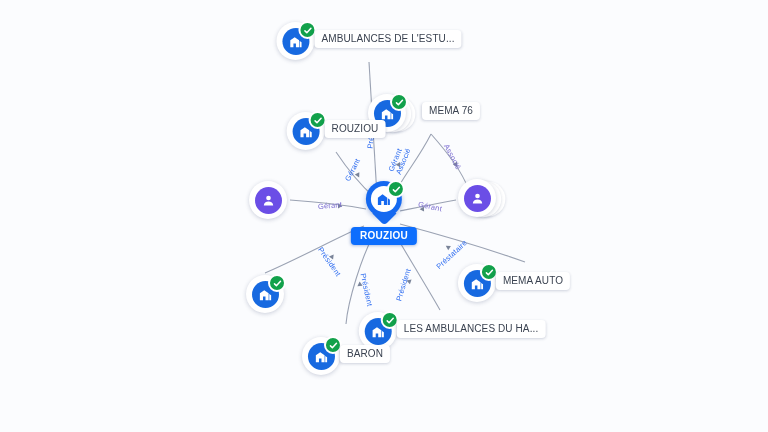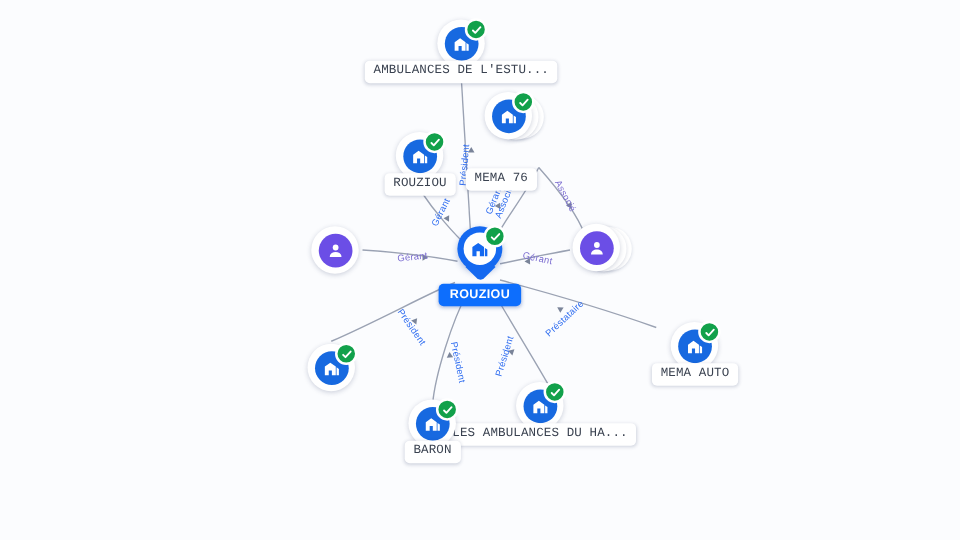--- a/index.html
+++ b/index.html
@@ -24,23 +24,22 @@
     position: absolute;
     inset: 0;
     width: 768px;
     height: 432px;
   }
   
   .node {
     position: absolute;
     transform: translate(-50%, -50%);
     display: flex;
-    flex-direction: column;
-    align-items: center;
-    font-family: Liberation Mono, monospace;
+    flex-direction: row;
+    align-items: center;
   }
   .node-icon-wrap {
     position: relative;
     width: 38px;
     height: 38px;
   }
   
   .stack::before,
   .stack::after {
     content: "";
@@ -256,21 +255,21 @@
             </div>
           </div>
           <span class="badge">
             <svg width="9" height="9" viewBox="0 0 24 24" fill="none" stroke="#ffffff" stroke-width="4" stroke-linecap="round" stroke-linejoin="round">
               <path d="M4 13l5 5L20 6"></path>
             </svg>
           </span>
         </div>
         <div class="node-label">AMBULANCES DE L'ESTU...</div>
       </div>
-      <div class="node" style="left: 407px; top: 113px; gap: 28px;">
+      <div class="node" style="left: 424px; top: 113px; gap: 28px;">
         <div class="node-icon-wrap stack">
           <div class="node-circle">
             <div class="node-inner company">
               <svg width="15" height="15" viewBox="0 0 24 24" fill="#ffffff">
                 <path d="M3 21V10l7-5 7 5v11h-5v-6H8v6H3zM18 21V11l3 2v8h-3z"></path>
               </svg>
             </div>
           </div>
           <span class="badge">
             <svg width="9" height="9" viewBox="0 0 24 24" fill="none" stroke="#ffffff" stroke-width="4" stroke-linecap="round" stroke-linejoin="round">
@@ -314,21 +313,21 @@
           <div class="node-circle">
             <div class="node-inner person">
               <svg width="15" height="15" viewBox="0 0 24 24" fill="#ffffff">
                 <circle cx="12" cy="8" r="3.7"></circle>
                 <path d="M4.5 20c0-4.1 3.4-6.4 7.5-6.4s7.5 2.3 7.5 6.4z"></path>
               </svg>
             </div>
           </div>
         </div>
       </div>
-      <div class="node" style="left: 556px; top: 283px;">
+      <div class="node" style="left: 514px; top: 283px;">
         <div class="node-icon-wrap">
           <div class="node-circle">
             <div class="node-inner company">
               <svg width="15" height="15" viewBox="0 0 24 24" fill="#ffffff">
                 <path d="M3 21V10l7-5 7 5v11h-5v-6H8v6H3zM18 21V11l3 2v8h-3z"></path>
               </svg>
             </div>
           </div>
           <span class="badge">
             <svg width="9" height="9" viewBox="0 0 24 24" fill="none" stroke="#ffffff" stroke-width="4" stroke-linecap="round" stroke-linejoin="round">
@@ -347,38 +346,38 @@
               </svg>
             </div>
           </div>
           <span class="badge">
             <svg width="9" height="9" viewBox="0 0 24 24" fill="none" stroke="#ffffff" stroke-width="4" stroke-linecap="round" stroke-linejoin="round">
               <path d="M4 13l5 5L20 6"></path>
             </svg>
           </span>
         </div>
       </div>
-      <div class="node" style="left: 432px; top: 331px;">
+      <div class="node" style="left: 452px; top: 331px;">
         <div class="node-icon-wrap">
           <div class="node-circle">
             <div class="node-inner company">
               <svg width="15" height="15" viewBox="0 0 24 24" fill="#ffffff">
                 <path d="M3 21V10l7-5 7 5v11h-5v-6H8v6H3zM18 21V11l3 2v8h-3z"></path>
               </svg>
             </div>
           </div>
           <span class="badge">
             <svg width="9" height="9" viewBox="0 0 24 24" fill="none" stroke="#ffffff" stroke-width="4" stroke-linecap="round" stroke-linejoin="round">
               <path d="M4 13l5 5L20 6"></path>
             </svg>
           </span>
         </div>
         <div class="node-label">LES AMBULANCES DU HA...</div>
       </div>
-      <div class="node" style="left: 346px; top: 345px;">
+      <div class="node" style="left: 346px; top: 356px;">
         <div class="node-icon-wrap">
           <div class="node-circle">
             <div class="node-inner company">
               <svg width="15" height="15" viewBox="0 0 24 24" fill="#ffffff">
                 <path d="M3 21V10l7-5 7 5v11h-5v-6H8v6H3zM18 21V11l3 2v8h-3z"></path>
               </svg>
             </div>
           </div>
           <span class="badge">
             <svg width="9" height="9" viewBox="0 0 24 24" fill="none" stroke="#ffffff" stroke-width="4" stroke-linecap="round" stroke-linejoin="round">

